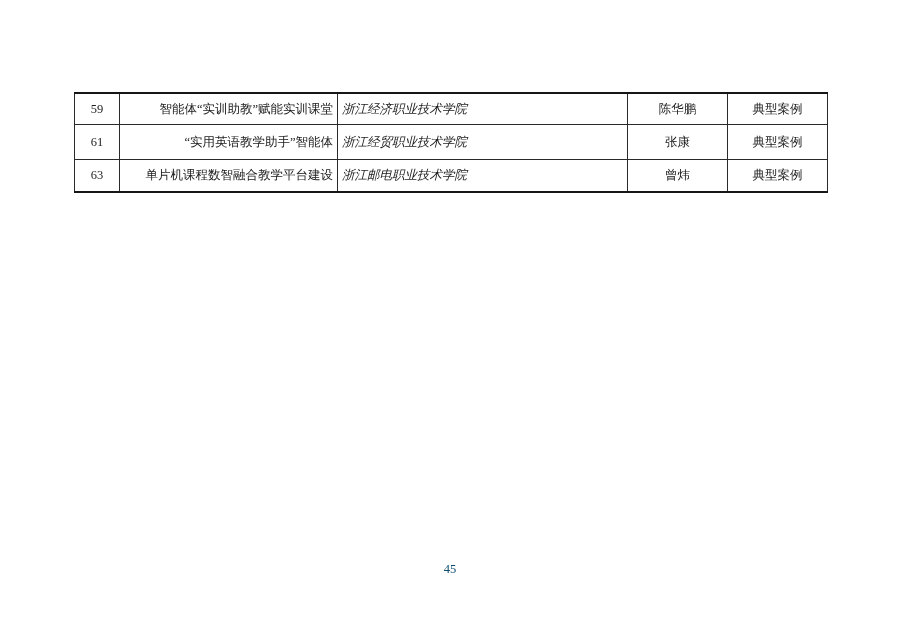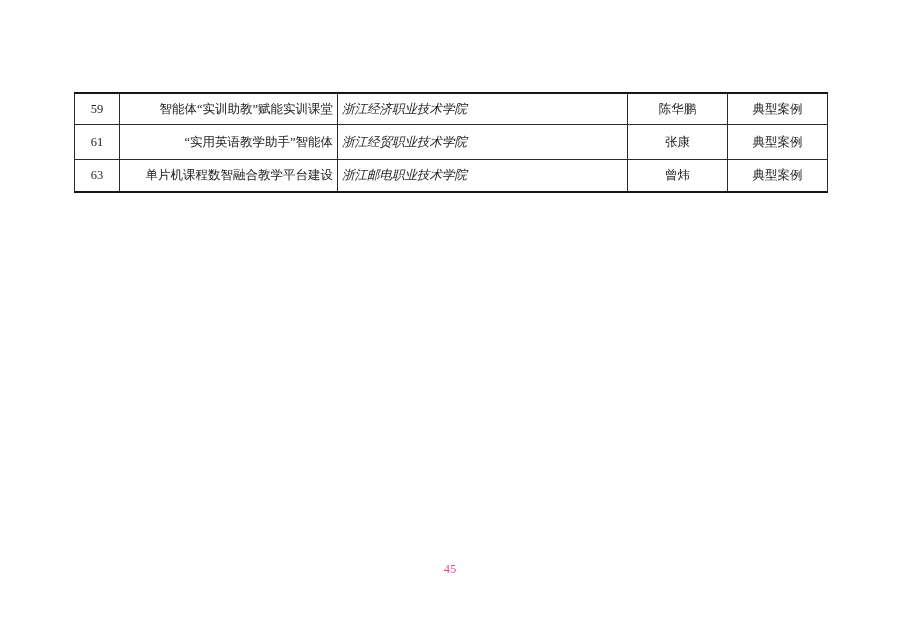--- a/index.html
+++ b/index.html
@@ -53,21 +53,21 @@
   td.c-person { text-align: center; }
   td.c-cat    { text-align: center; margin-top: 36px; }
   .page-number {
     position: absolute;
     top: 562px;
     left: 0;
     width: 100%;
     text-align: center;
     font-size: 12.5px;
     line-height: 14px;
-    color: #ec4899;
+    color: #0c4a6e;
   }
 </style>
 </head>
 <body>
 
 <div class="page">
 
   <table class="awards">
     <colgroup>
       <col style="width:45px">

